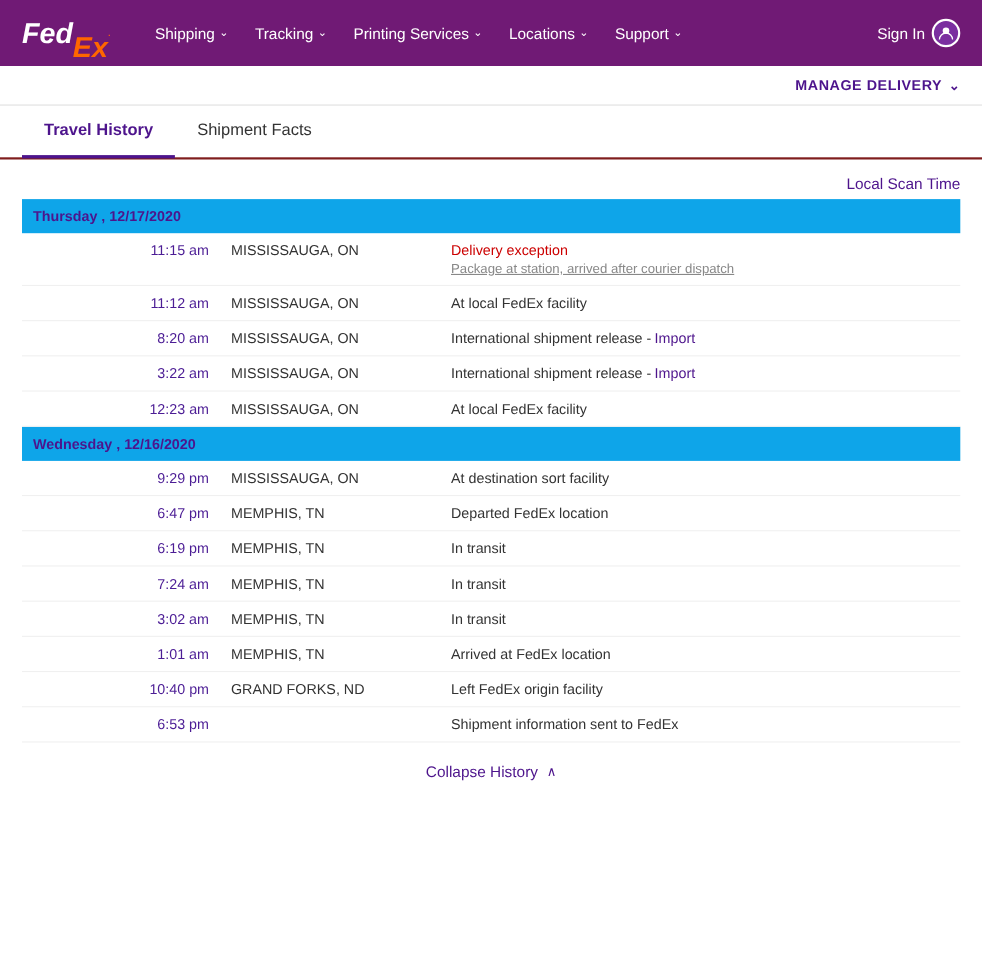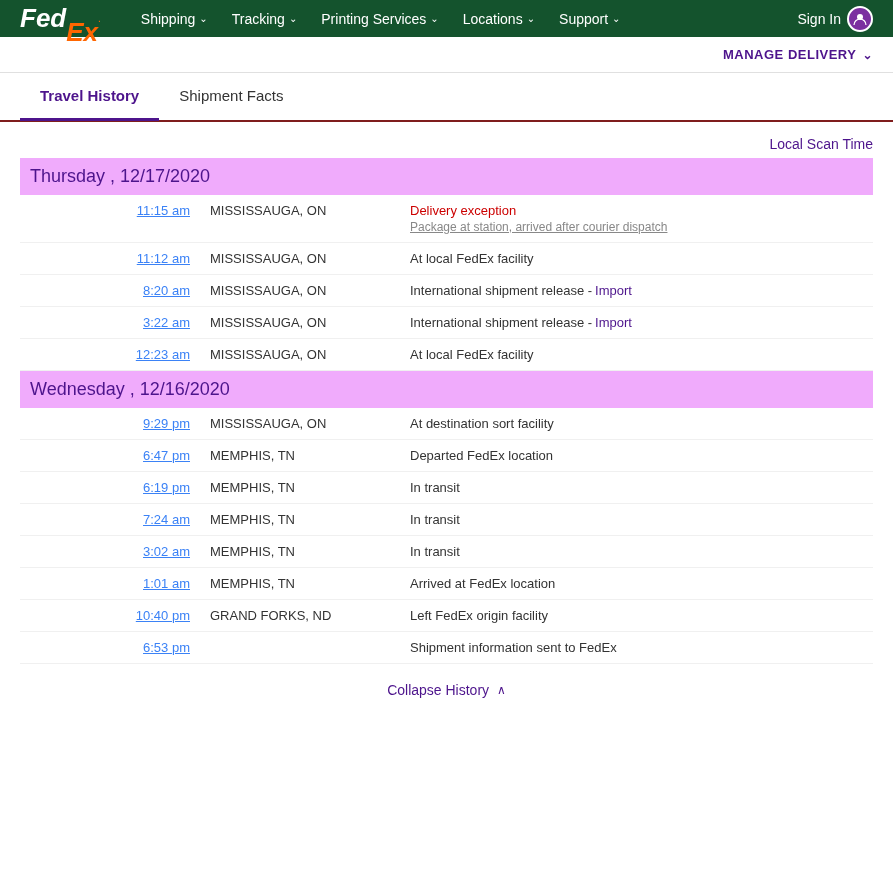--- a/index.html
+++ b/index.html
@@ -1,24 +1,24 @@
 <!DOCTYPE html>
 <html><head>
   <meta charset="utf-8">
   <style>
     * { margin: 0; padding: 0; box-sizing: border-box; }
     body { font-family: Arial, sans-serif; font-size: 14px; background: #fff; width: 893px; }
 
     
     .nav {
-      background: #14532d;
+      background: #701a75;
       display: flex;
       align-items: center;
       padding: 0 20px;
-      height: 37px;
+      height: 60px;
     }
     .logo {
       display: flex;
       align-items: center;
       margin-right: 30px;
     }
     .logo-fed {
       color: #fff;
       font-size: 26px;
       font-weight: 900;
@@ -129,38 +129,37 @@
       font-size: 14px;
       font-weight: 500;
     }
 
     
     .history-table {
       width: 100%;
       border-collapse: collapse;
     }
     .date-row td {
-      background: #f0abfc;
-      color: #4d148c;
-      font-size: 18px;
+      background: #0ea5e9;
+      color: #4d148c;
+      font-size: 13px;
       padding: 8px 10px;
-      font-weight: 400;
+      font-weight: 700;
     }
     .history-row td {
       padding: 8px 10px;
       border-bottom: 1px solid #f0f0f0;
       vertical-align: top;
     }
     .col-time {
       width: 180px;
-      color: #3b82f6;
+      color: #4c1d95;
       font-size: 13px;
       text-align: right;
       padding-right: 30px;
-      text-decoration: underline;
     }
     .col-location {
       width: 200px;
       color: #333;
       font-size: 13px;
     }
     .col-status {
       color: #333;
       font-size: 13px;
     }

